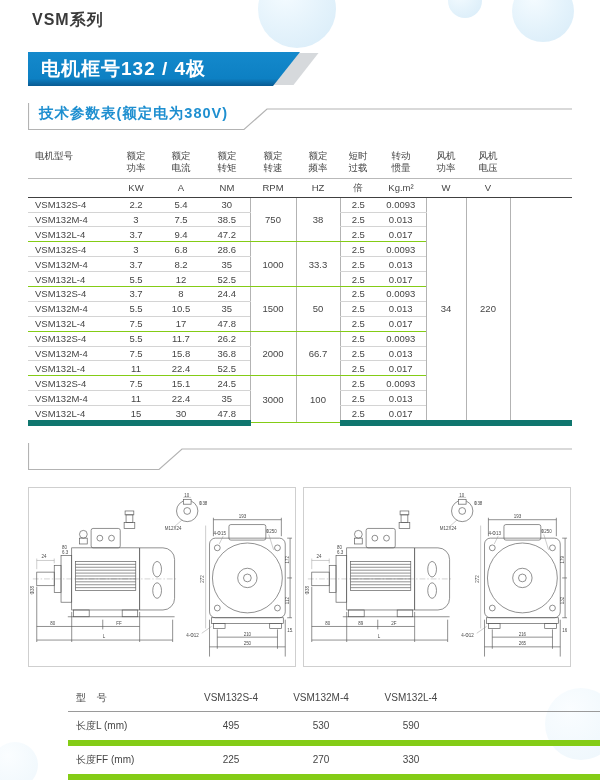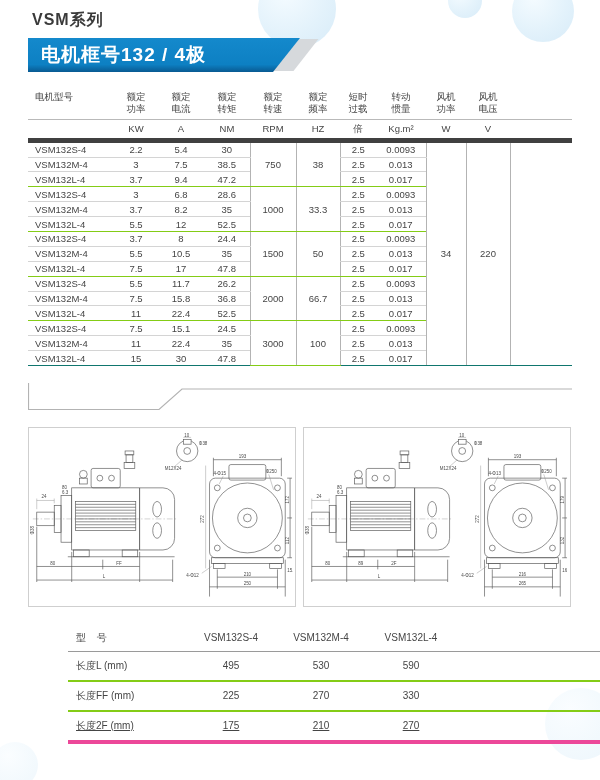--- a/index.html
+++ b/index.html
@@ -12,64 +12,64 @@
   .b1{left:258px;top:-30px;width:78px;height:78px;}
   .b2{left:512px;top:-20px;width:62px;height:62px;}
   .b3{left:448px;top:-16px;width:34px;height:34px;}
   .b4{left:545px;top:688px;width:72px;height:72px;opacity:.45;}
   .b5{left:-8px;top:742px;width:46px;height:46px;opacity:.4;}
 
   .content{position:relative;padding:0 28px;}
 
   .page-title{font-size:16px;font-weight:bold;color:#3a3a3a;margin:0;padding:10px 0 0 4px;letter-spacing:1px;}
 
-  .banner-wrap{position:relative;height:34px;margin-top:7px;width:320px;}
+  .banner-wrap{position:relative;height:34px;margin-top:21px;width:320px;}
   .slash{position:absolute;left:252px;top:1px;width:26px;height:32px;background:#d6d9dc;transform:skewX(-38deg);}
   .banner{position:relative;width:272px;height:34px;
     background:linear-gradient(180deg,#1489cc 0%,#0d80c3 78%,#095a92 100%);
     clip-path:polygon(0 0,100% 0,calc(100% - 27px) 100%,0 100%);
     display:flex;align-items:center;}
   .banner span{color:#fff;font-size:19px;font-weight:bold;padding-left:13px;letter-spacing:1px;}
 
   .section-header{position:relative;height:31px;margin-top:14px;}
   .section-header svg{position:absolute;left:0;top:0;}
   .section-header .txt{position:absolute;left:11px;top:4px;color:#1e8fd0;font-size:14.5px;font-weight:bold;letter-spacing:1px;}
 
   
   table{border-collapse:collapse;table-layout:fixed;}
   #spec-table{width:544px;margin-top:16px;font-size:9.5px;color:#454545;}
   #spec-table th{font-weight:normal;padding:0;line-height:1.25;}
   #spec-table thead .h1 th{border-bottom:1px solid #b9b9b9;padding:3px 0 4px 0;vertical-align:top;}
-  #spec-table thead .h2 th{border-bottom:5px solid #404040;padding:3px 0;}
+  #spec-table thead .h2 th{border-bottom:1px solid #404040;padding:3px 0;}
   #spec-table td{padding:0;height:13.9px;text-align:center;border-bottom:1px solid #d4d4d4;}
   #spec-table td.model{text-align:left;padding-left:7px;}
   #spec-table .vl{border-left:1px solid #b3b3b3;}
   #spec-table tr.group-end td, #spec-table td.span3{border-bottom:1px solid #84cc16;}
-  #spec-table td.span15, #spec-table tbody tr:last-child td{border-bottom:1px solid #0f766e;}
+  #spec-table td.span15, #spec-table tbody tr:last-child td{border-bottom:6px solid #0f766e;}
   #spec-table .hcell{display:block;text-align:center;}
   #spec-table .model-h{text-align:left;padding-left:7px;}
 
   .panels{display:flex;gap:7px;margin-top:16px;}
   .panel{border:1px solid #cfcfcf;background:#fff;width:266px;height:178px;}
   .panel svg{display:block;}
 
   
   .dw line,.dw rect,.dw circle,.dw ellipse,.dw path,.dw polyline{stroke:#5c5c5c;fill:none;stroke-width:.7;}
   .dw .thin{stroke-width:.45;stroke:#8a8a8a;}
   .dw .cl{stroke-width:.45;stroke:#9a9a9a;stroke-dasharray:6 2 1.5 2;}
   .dw .hatch{stroke-width:.5;stroke:#7b7b7b;}
   .dw .solid{fill:#ffffff;}
   .dw text{fill:#4a4a4a;font-size:5.3px;stroke:none;font-family:"Liberation Sans","DejaVu Sans",sans-serif;}
   .dw text.sm{font-size:4.6px;}
 
   
   #dims-table{width:544px;margin-top:18px;font-size:10px;color:#454545;margin-left:40px;}
   #dims-table th{font-weight:normal;text-align:center;padding:6px 0;border-bottom:1px solid #9a9a9a;}
   #dims-table th.lbl{text-align:left;padding-left:8px;letter-spacing:4px;}
-  #dims-table td{text-align:center;padding:7px 0;border-bottom:2px solid #84cc16;}
+  #dims-table td{text-align:center;padding:7px 0;border-bottom:6px solid #84cc16;}
   #dims-table td.lbl{text-align:left;padding-left:8px;letter-spacing:0;}
   #dims-table tr:last-child td{border-bottom:4px solid #ec4899;text-decoration:underline;}
 </style>
 </head>
 <body>
 
 <div class="page">
   <div class="bubble b1"></div>
   <div class="bubble b2"></div>
   <div class="bubble b3"></div>
@@ -79,20 +79,26 @@
   <div class="content">
     <h1 class="page-title">VSM系列</h1>
 
     <div class="banner-wrap">
       <div class="slash"></div>
       <div class="banner">
         <span>电机框号132 / 4极</span>
       </div>
     </div>
 
+    <div class="section-header">
+      <svg width="544" height="31">
+        <polyline points="0.5,3 0.5,29.5 216,29.5 239,9 544,9" stroke="#b3b3b3" fill="none" stroke-width="1.2"></polyline>
+      </svg>
+      <span class="txt">技术参数表(额定电为380V)</span>
+    </div>
 
     <table id="spec-table">
       <colgroup>
         <col style="width:86px">
           <col style="width:44px">
           <col style="width:46px">
           <col style="width:46px">
         <col style="width:46px">
           <col style="width:44px">
           <col style="width:36px">

